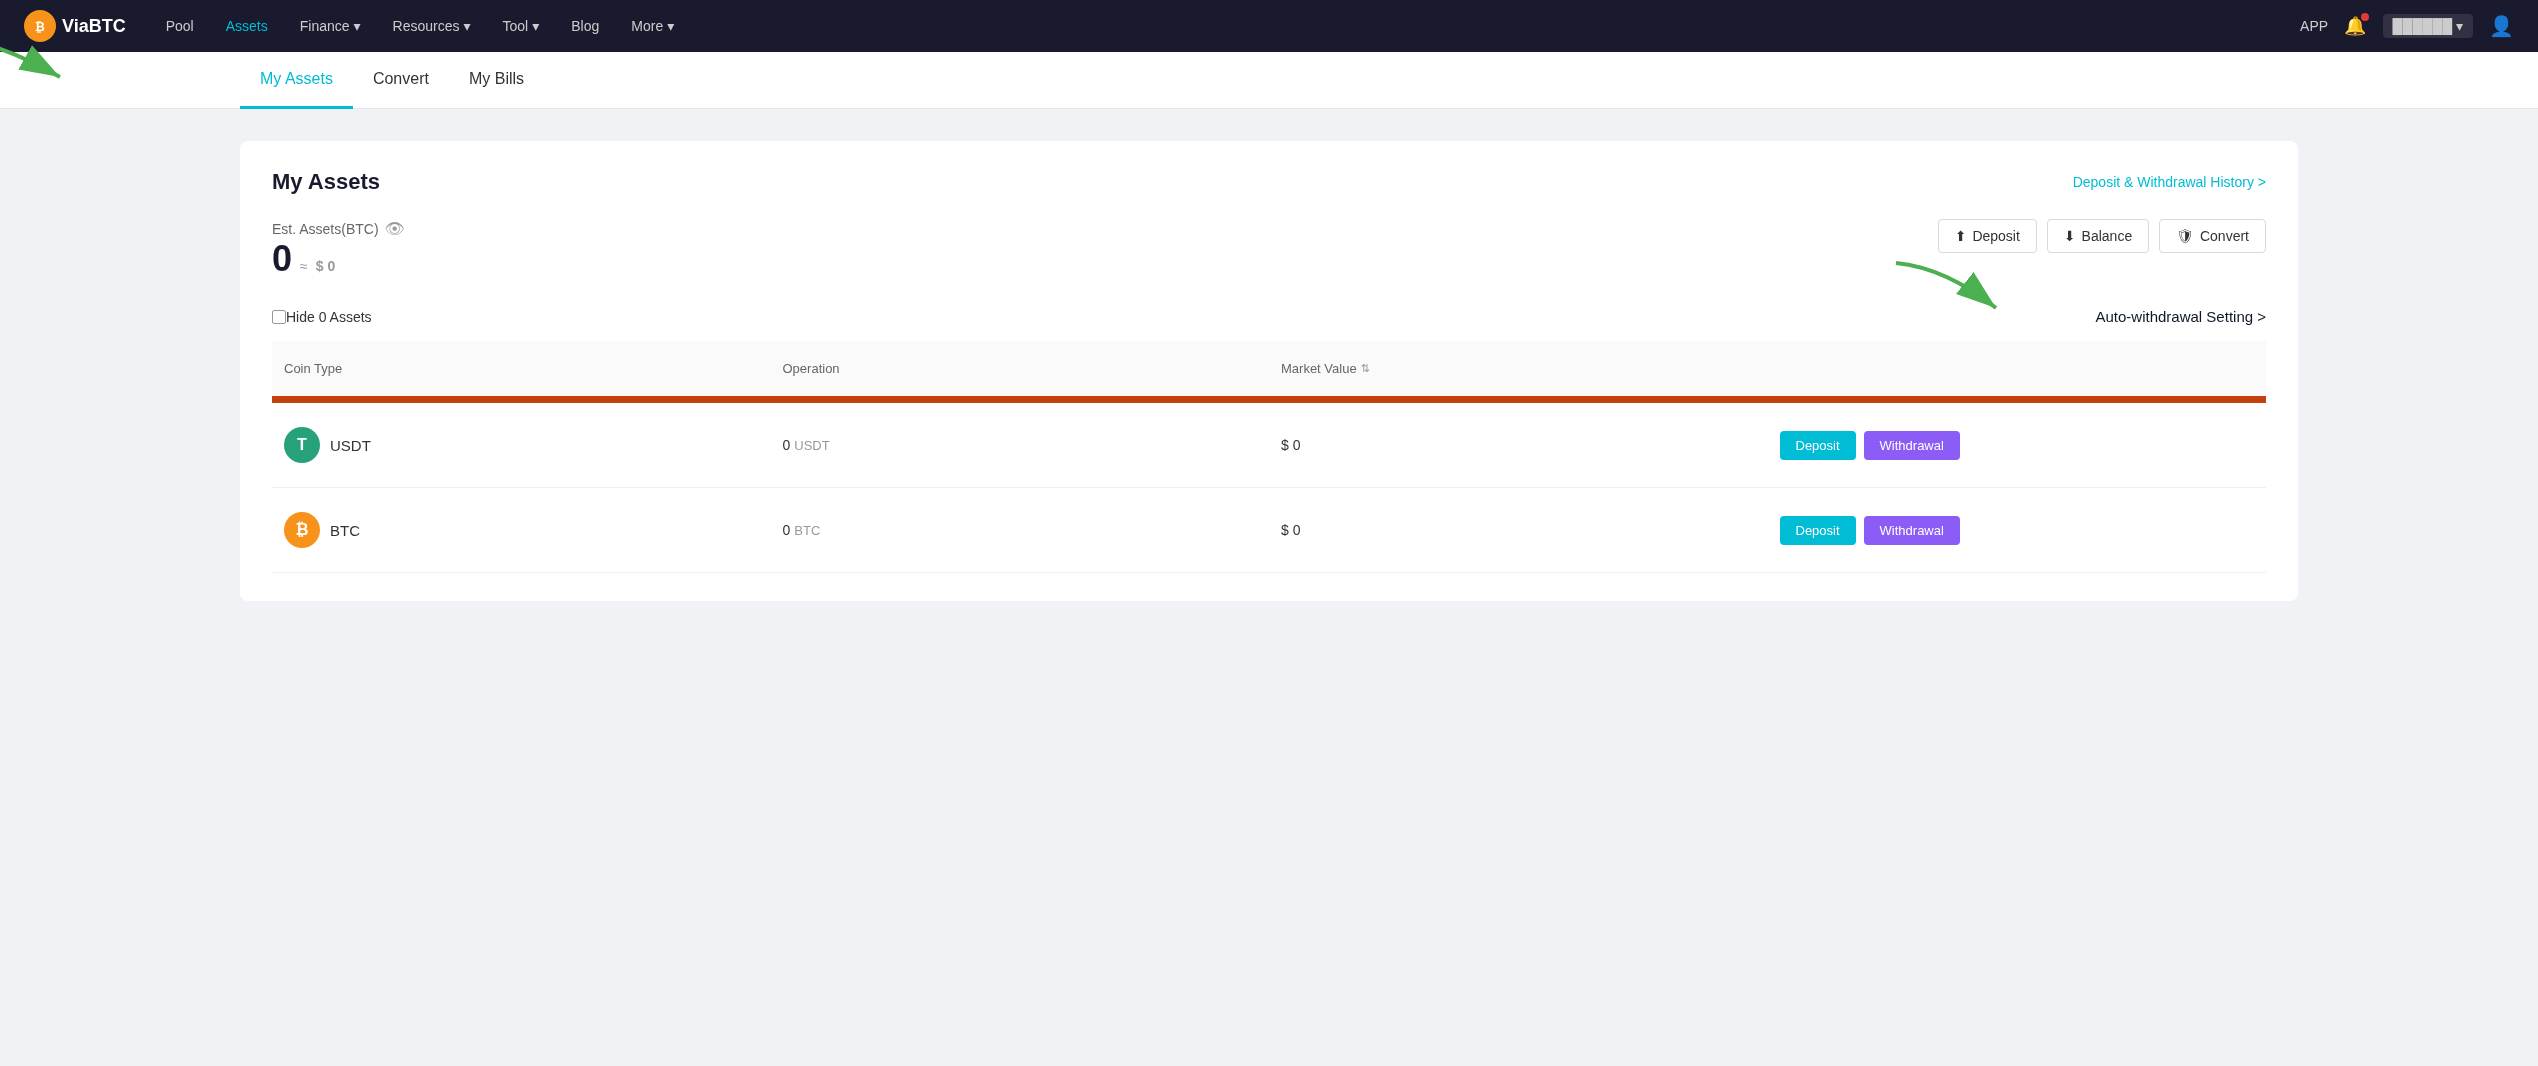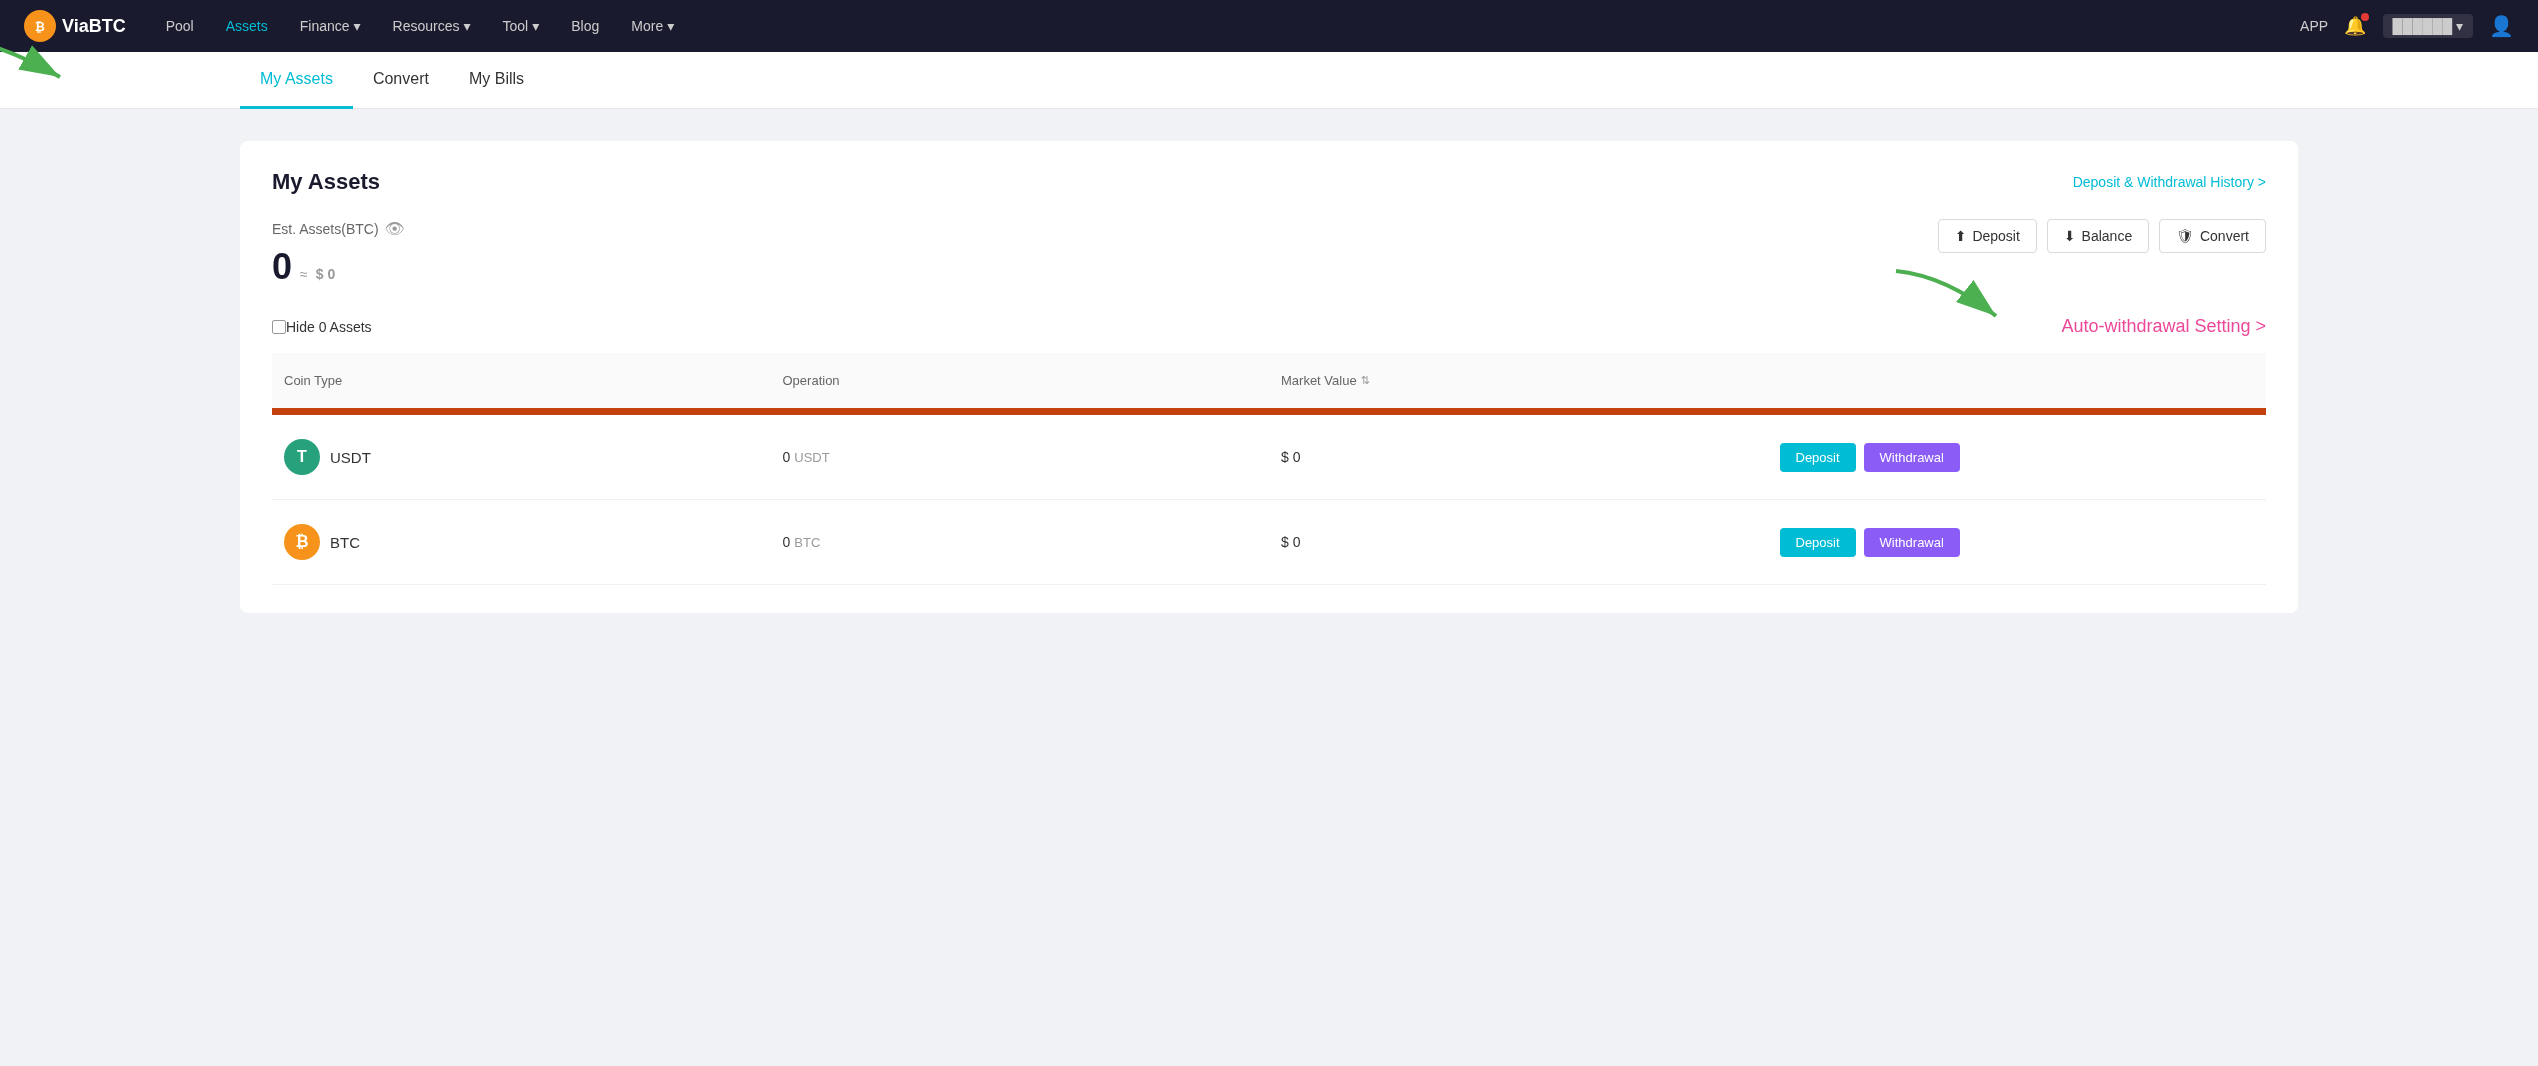--- a/index.html
+++ b/index.html
@@ -90,21 +90,21 @@
       align-items: flex-start;
       margin-bottom: 28px;
     }
     .est-left {}
     .est-label {
       font-size: 14px;
       color: #666;
       display: flex;
       align-items: center;
       gap: 6px;
-      margin-bottom: 8px;
+      margin-bottom: 0;
     }
     .eye-icon { font-size: 16px; color: #999; cursor: pointer; }
     .est-value {
       font-size: 36px;
       font-weight: 600;
       color: #1a1a2e;
       display: flex;
       align-items: baseline;
       gap: 8px;
     }
@@ -146,22 +146,22 @@
       display: flex;
       align-items: center;
       font-size: 14px;
       color: #333;
       cursor: pointer;
     }
     .checkbox {
       width: 14px; height: 14px; border: 1px solid #999; border-radius: 2px; background: white; cursor: pointer;
     }
     .auto-withdrawal-link {
-      color: #ec4899;
-      font-size: 18px;
+      color: #0f172a;
+      font-size: 15px;
       cursor: pointer;
     }
     .table-header {
       display: grid;
       grid-template-columns: 2fr 2fr 2fr 2fr;
       padding: 10px 0;
       border-bottom: 7px solid #c2410c;
       background: #fafafa;
     }
     .th {

